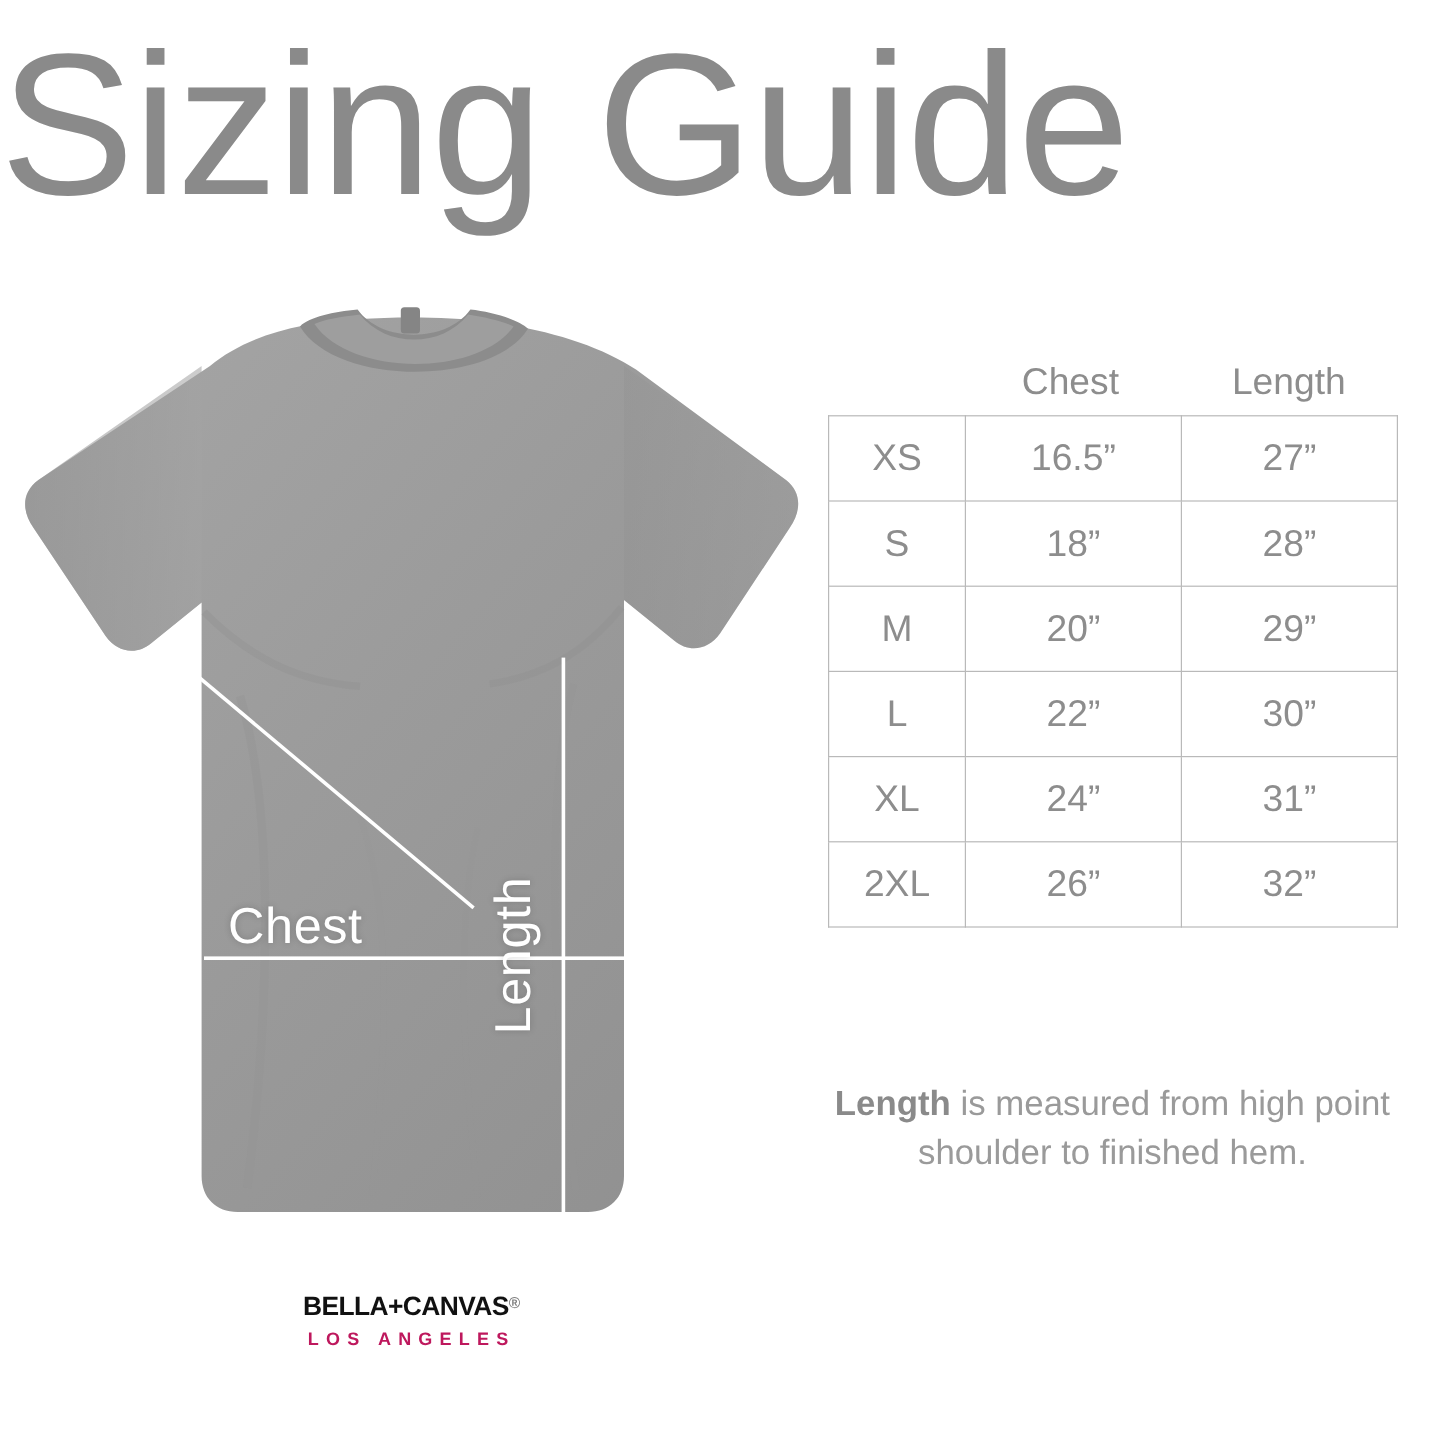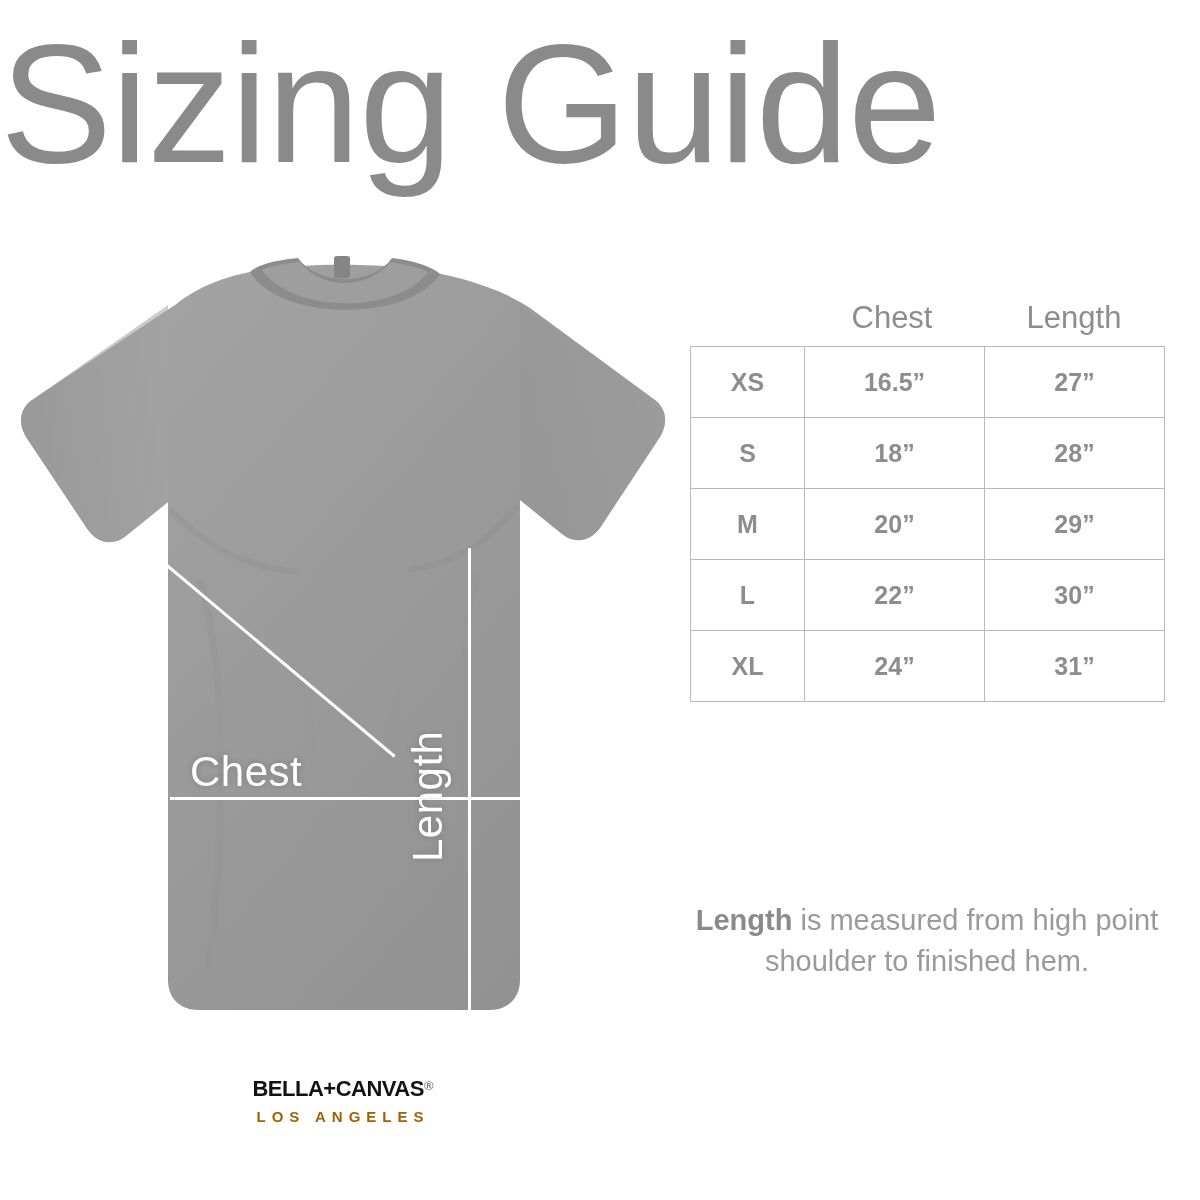--- a/index.html
+++ b/index.html
@@ -110,21 +110,21 @@
   }
   #brand-reg {
     font-size: 13px;
     vertical-align: super;
     font-weight: bold;
   }
   #brand-city {
     margin-top: 6px;
     font-size: 15px;
     font-weight: bold;
-    color: #a16207;
+    color: #be185d;
     letter-spacing: 6px;
   }
 
   
   #size-table-wrap {
     position: absolute;
     left: 690px;
     top: 290px;
     width: 475px;
   }
@@ -143,23 +143,23 @@
   }
   table#size-table {
     border-collapse: collapse;
     width: 475px;
     table-layout: fixed;
   }
   table#size-table td {
     border: 1px solid #b9b9b9;
     height: 68px;
     text-align: center;
-    font-size: 25px;
+    font-size: 31px;
     color: #8d8d8d;
-    font-weight: 700;
+    font-weight: 400;
   }
   table#size-table td.size-col { width: 111px; }
 
   
   #notes {
     position: absolute;
     left: 688px;
     top: 900px;
     width: 478px;
     text-align: center;
@@ -281,20 +281,25 @@
       <tr>
         <td class="size-col">L</td>
         <td>22”</td>
         <td>30”</td>
       </tr>
       <tr>
         <td class="size-col">XL</td>
         <td>24”</td>
         <td>31”</td>
       </tr>
+      <tr>
+        <td class="size-col">2XL</td>
+        <td>26”</td>
+        <td>32”</td>
+      </tr>
     </tbody>
   </table>
 </div>
 
 <div id="notes">
   <div class="note">
     <b>Length</b><span> is measured from high point shoulder to finished hem.</span>
   </div>
 </div>
 

